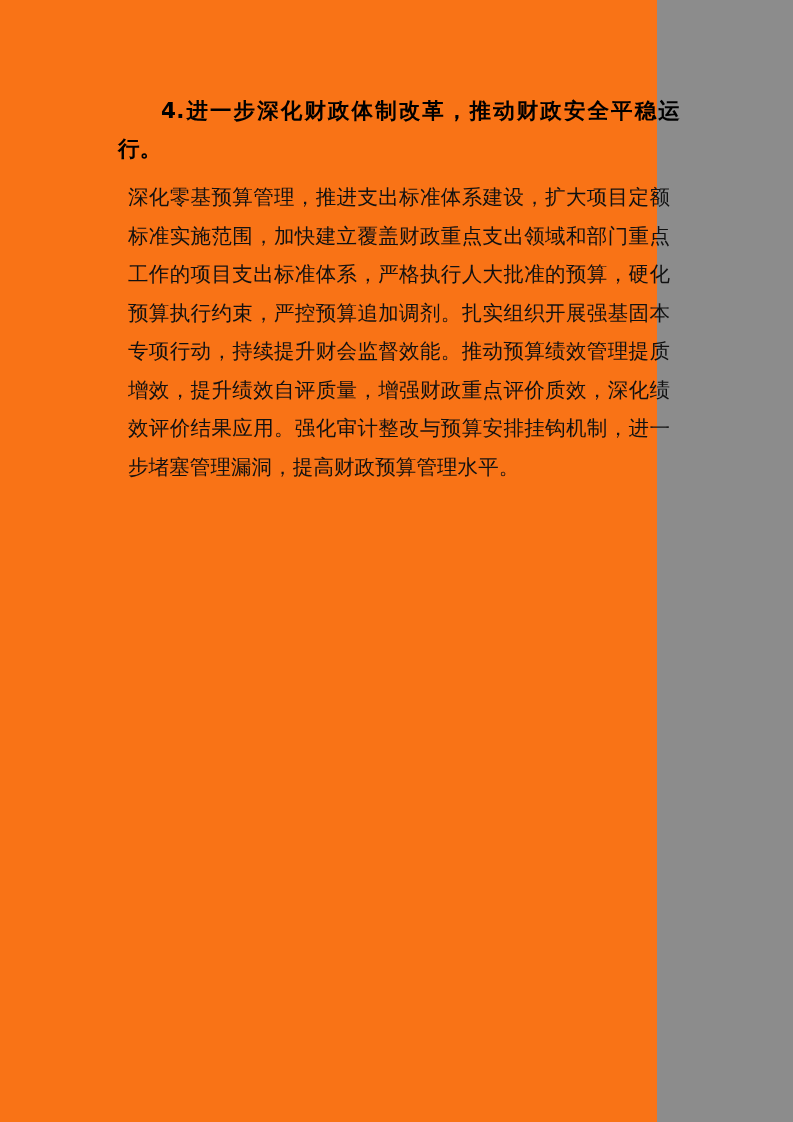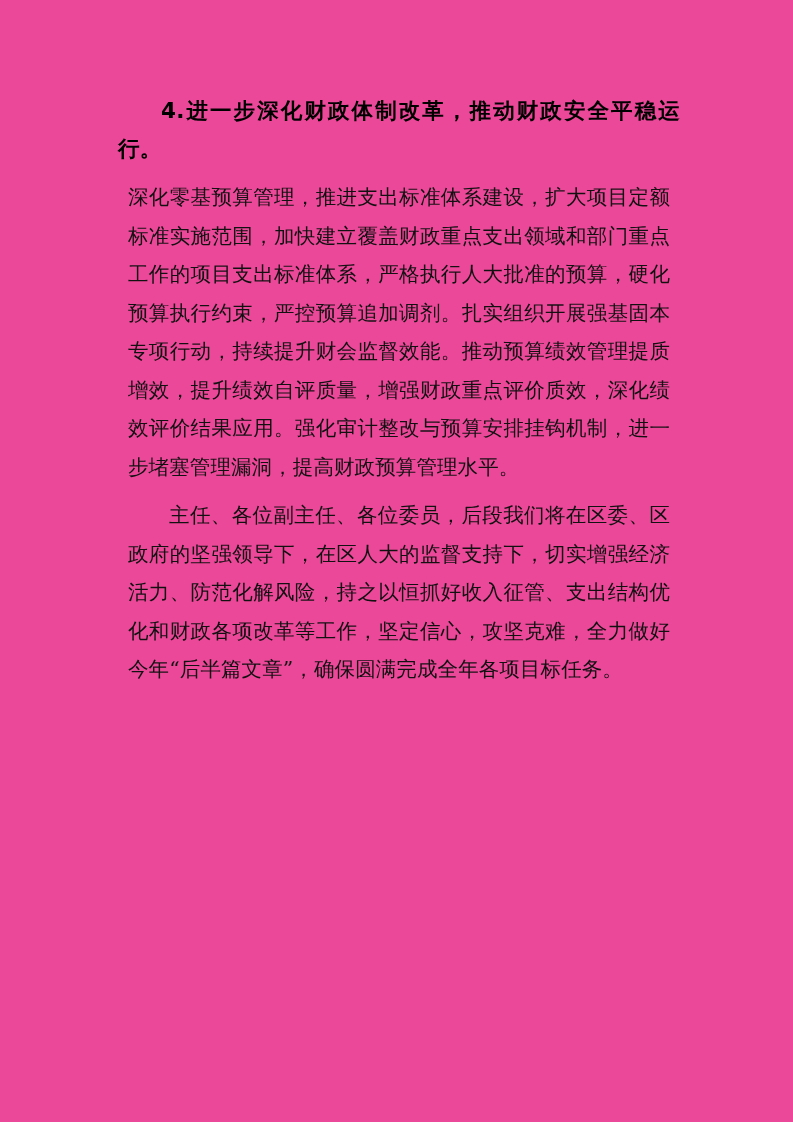--- a/index.html
+++ b/index.html
@@ -8,23 +8,23 @@
     background: #8c8c8c;
   }
   body {
     width: 793px;
     height: 1122px;
     overflow: hidden;
     font-family: "DejaVu Serif", serif;
   }
   .page {
     position: relative;
-    width: 793px;
+    width: 657px;
     height: 1122px;
-    background: #ec4899;
+    background: #f97316;
     box-sizing: border-box;
   }
   .content {
     position: absolute;
     left: 118px;
     top: 92px;
     width: 562px;
   }
   .doc-heading {
     font-family: "DejaVu Sans", "Liberation Sans", sans-serif;
@@ -55,15 +55,14 @@
     margin-top: 0;
   }
 </style>
 </head>
 <body>
 
 <div class="page">
   <div class="content">
     <p class="doc-heading">4.进一步深化财政体制改革，推动财政安全平稳运行。</p>
     <p class="doc-para">深化零基预算管理，推进支出标准体系建设，扩大项目定额标准实施范围，加快建立覆盖财政重点支出领域和部门重点工作的项目支出标准体系，严格执行人大批准的预算，硬化预算执行约束，严控预算追加调剂。扎实组织开展强基固本专项行动，持续提升财会监督效能。推动预算绩效管理提质增效，提升绩效自评质量，增强财政重点评价质效，深化绩效评价结果应用。强化审计整改与预算安排挂钩机制，进一步堵塞管理漏洞，提高财政预算管理水平。</p>
-    <p class="doc-para indent">主任、各位副主任、各位委员，后段我们将在区委、区政府的坚强领导下，在区人大的监督支持下，切实增强经济活力、防范化解风险，持之以恒抓好收入征管、支出结构优化和财政各项改革等工作，坚定信心，攻坚克难，全力做好今年“后半篇文章”，确保圆满完成全年各项目标任务。</p>
   </div>
 </div>
 
 </body></html>

